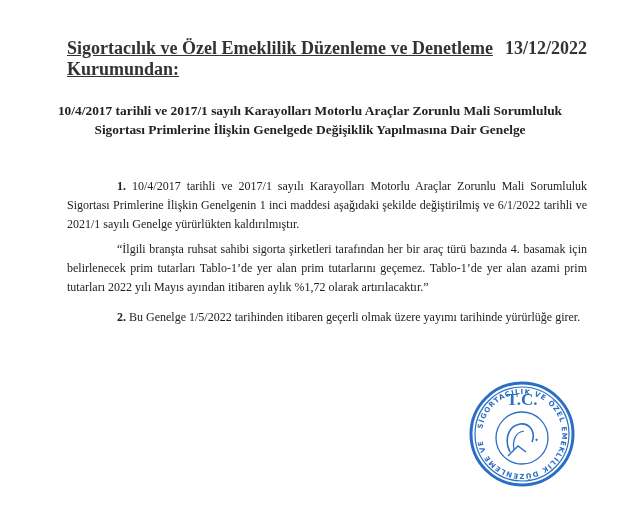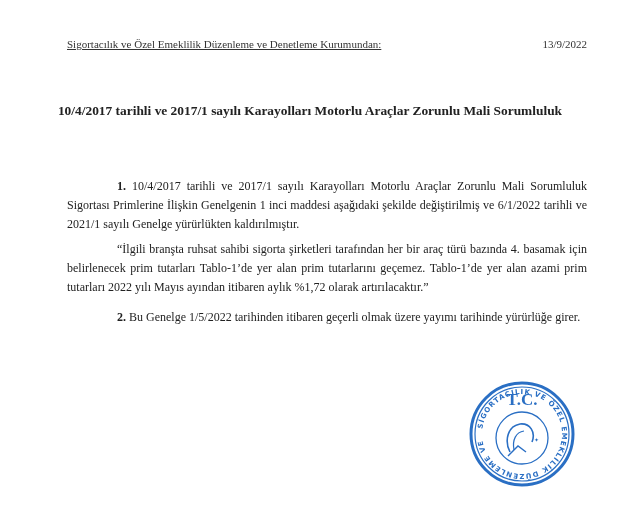--- a/index.html
+++ b/index.html
@@ -1,39 +1,40 @@
 <!DOCTYPE html>
 <html><head>
 <meta charset="utf-8">
 <style>
   html, body { margin:0; padding:0; }
   body { width:620px; height:508px; background:#ffffff; position:relative; overflow:hidden;
          font-family:"Liberation Serif", "DejaVu Serif", serif; color:#1a1a1a; }
-  .hdr { position:absolute; top:38px; left:67px; width:520px; font-size:11px; font-weight:normal; color:#333; }
+  .hdr { position:absolute; top:38px; left:67px; width:520px; font-size:18px; font-weight:bold; color:#333; }
   .hdr .inst { text-decoration:underline; }
   .hdr .date { position:absolute; right:0; top:0; }
   .title { position:absolute; top:101px; left:40px; width:540px; text-align:center; font-weight:bold;
            font-size:13.4px; line-height:19px; color:#222; }
   .para { position:absolute; left:67px; width:520px; font-size:12px; line-height:19px; text-align:justify; color:#222; }
   .para .ind { display:inline-block; width:50px; }
   #p1 { top:177px; }
   #p2 { top:240px; }
   #p3 { top:308px; }
   .stamp { position:absolute; left:466px; top:380px; width:112px; height:108px; }
 </style>
 </head>
 <body>
 
 <div class="hdr">
   <span class="inst">Sigortacılık ve Özel Emeklilik Düzenleme ve Denetleme Kurumundan:</span>
-  <span class="date">13/9/2022</span>
+  <span class="date">13/12/2022</span>
 </div>
 
 <div class="title">
   <div>10/4/2017 tarihli ve 2017/1 sayılı Karayolları Motorlu Araçlar Zorunlu Mali Sorumluluk</div>
+  <div>Sigortası Primlerine İlişkin Genelgede Değişiklik Yapılmasına Dair Genelge</div>
 </div>
 
 <div class="para" id="p1"><span class="ind"></span><b>1.</b> <span>10/4/2017 tarihli ve 2017/1 sayılı Karayolları Motorlu Araçlar Zorunlu Mali Sorumluluk Sigortası Primlerine İlişkin Genelgenin 1 inci maddesi aşağıdaki şekilde değiştirilmiş ve 6/1/2022 tarihli ve 2021/1 sayılı Genelge yürürlükten kaldırılmıştır.</span></div>
 
 <div class="para" id="p2"><span class="ind"></span><span>“İlgili branşta ruhsat sahibi sigorta şirketleri tarafından her bir araç türü bazında 4. basamak için belirlenecek prim tutarları Tablo-1’de yer alan prim tutarlarını geçemez. Tablo-1’de yer alan azami prim tutarları 2022 yılı Mayıs ayından itibaren aylık %1,72 olarak artırılacaktır.”</span></div>
 
 <div class="para" id="p3"><span class="ind"></span><b>2.</b> <span>Bu Genelge 1/5/2022 tarihinden itibaren geçerli olmak üzere yayımı tarihinde yürürlüğe girer.</span></div>
 
 <div class="stamp">
   <svg width="112" height="108" viewBox="0 0 112 108">

